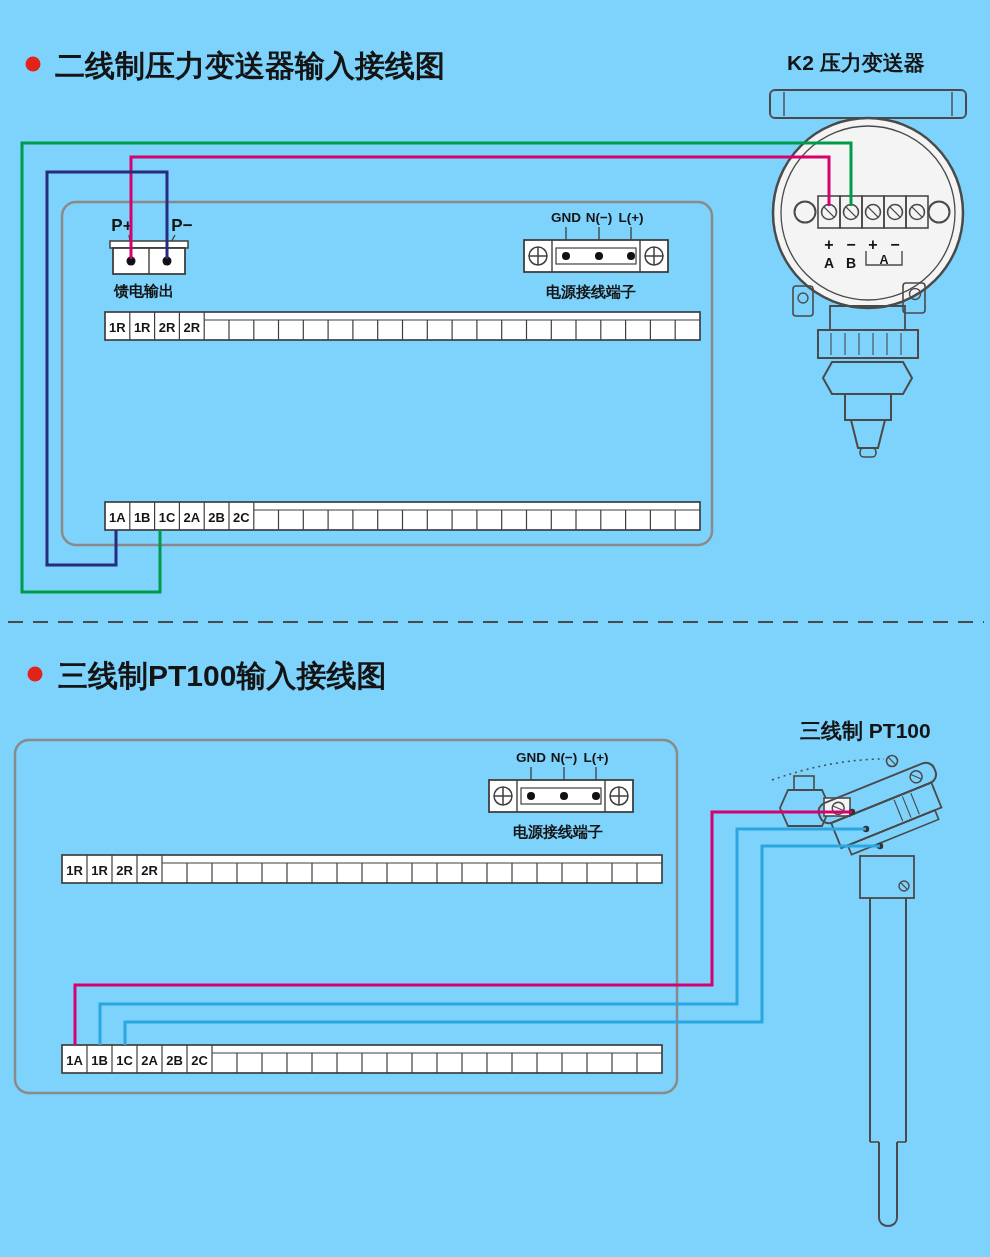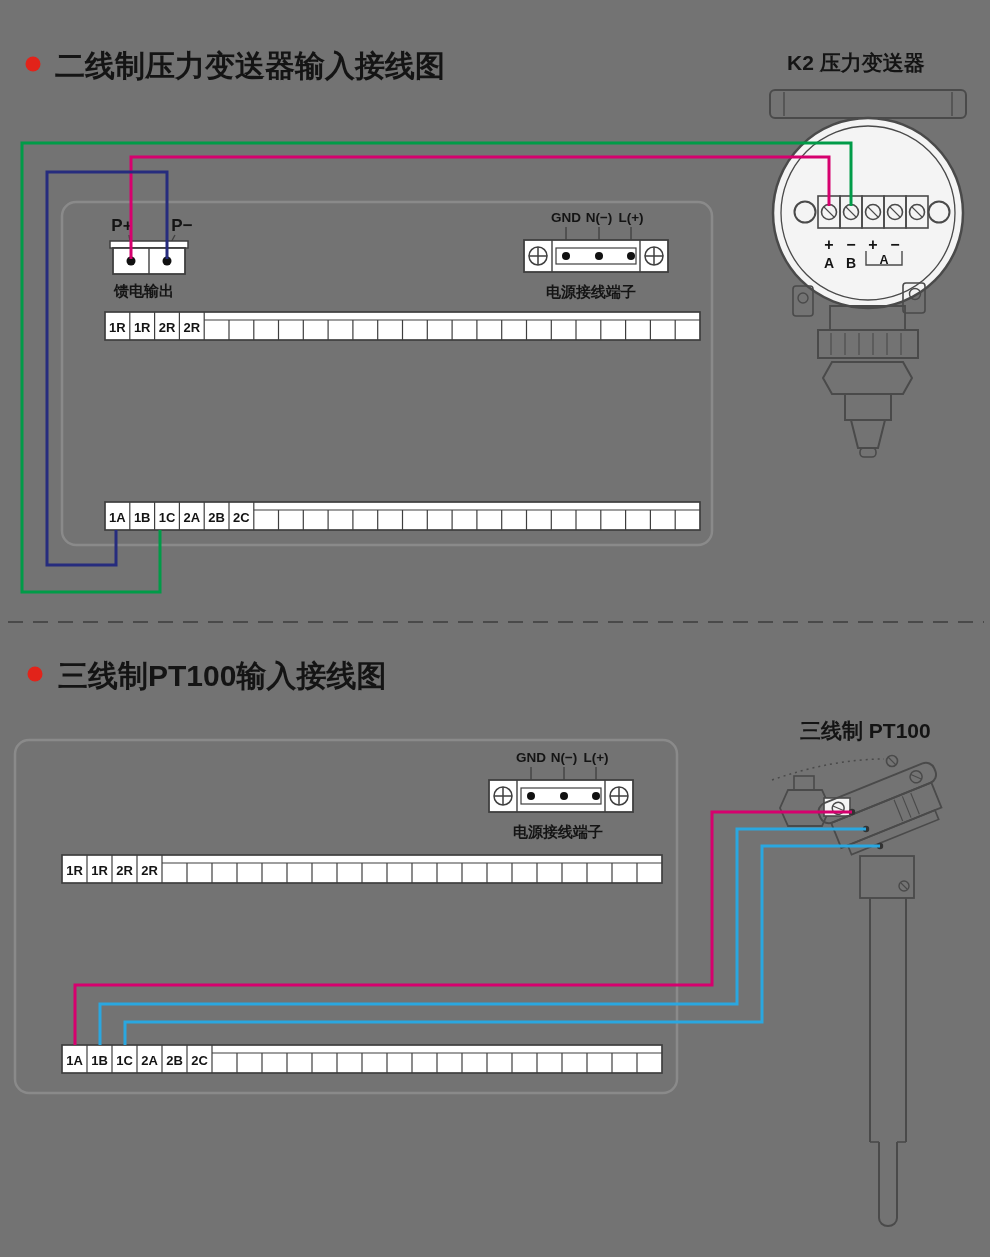--- a/index.html
+++ b/index.html
@@ -1,17 +1,17 @@
 <!DOCTYPE html>
 <html><head>
 <meta charset="utf-8">
 <style>
   html,body{margin:0;padding:0;}
   body{background:#e9e9e9;font-family:"Liberation Sans",sans-serif;}
-  .page{position:relative;width:990px;height:1257px;background:#737373;overflow:hidden;}
+  .page{position:relative;width:990px;height:1257px;background:#7dd3fc;overflow:hidden;}
   svg{position:absolute;left:0;top:0;}
   svg text{font-family:"Liberation Sans",sans-serif;fill:#141414;}
 </style>
 </head>
 <body>
 
 <div class="page">
 <svg width="990" height="1257" viewBox="0 0 990 1257">
 
   <g>

